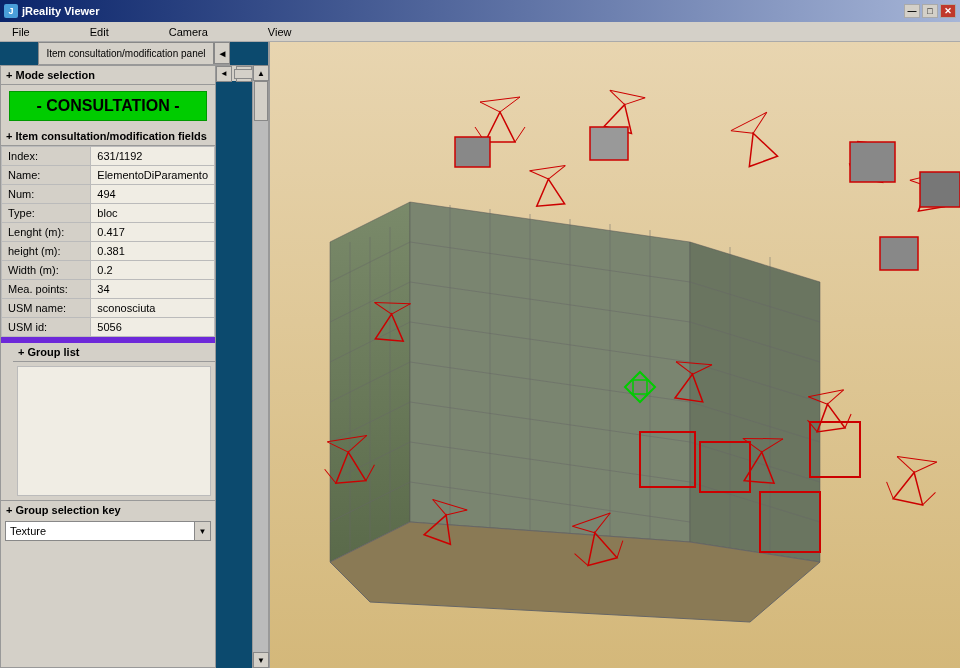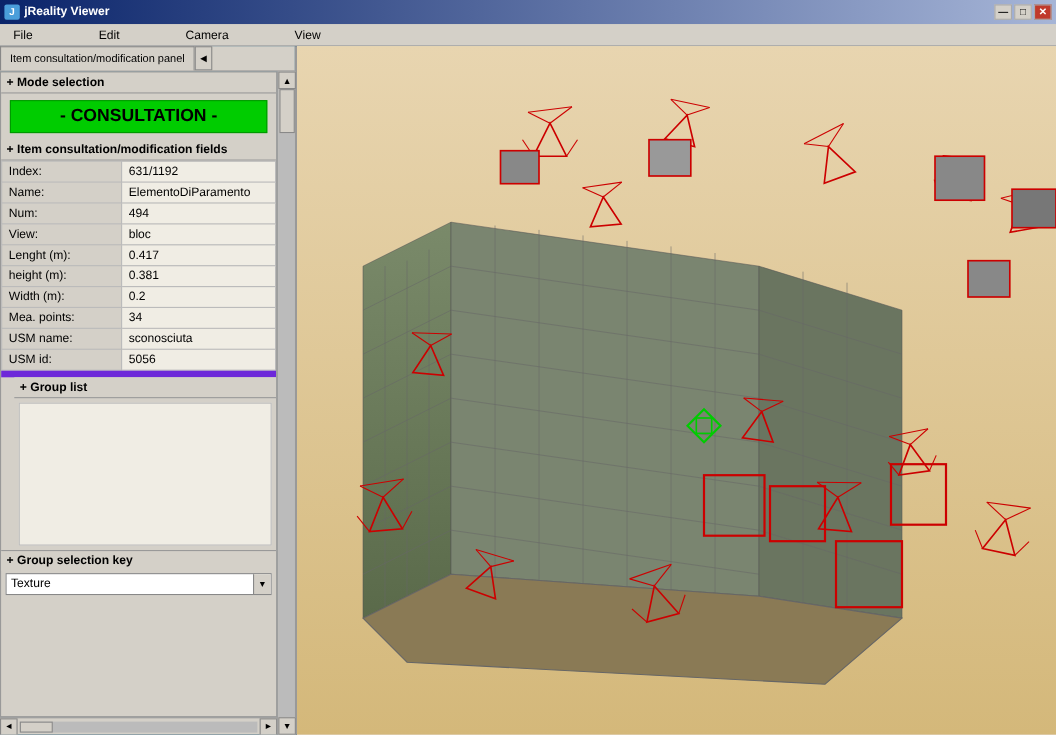--- a/index.html
+++ b/index.html
@@ -82,20 +82,21 @@
     }
 
     
     .left-panel {
       width: 270px;
       min-width: 270px;
       display: flex;
       flex-direction: column;
       background: #0c4a6e;
       border-right: 2px solid #999;
+      align-items: center;
     }
 
     
     .panel-tab-header {
       display: flex;
       align-items: center;
       background: #d4d0c8;
       border-bottom: 1px solid #999;
       height: 24px;
     }
@@ -302,21 +303,21 @@
     .panel-content {
       display: flex;
       flex-direction: row;
       height: 100%;
     }
 
     .panel-main {
       flex: 1;
       overflow: hidden;
       display: flex;
-      flex-direction: column;
+      flex-direction: row;
     }
   </style>
 </head>
 <body>
 
 <div class="title-bar">
   <div class="title-bar-left">
     <div class="title-bar-icon">
       <span>J</span>
     </div>
@@ -364,21 +365,21 @@
     </tr>
                 <tr>
       <td>Name:</td>
       <td>ElementoDiParamento</td>
     </tr>
                 <tr>
       <td>Num:</td>
       <td>494</td>
     </tr>
                 <tr>
-      <td>View:</td>
+      <td>Type:</td>
       <td>bloc</td>
     </tr>
                 <tr>
       <td>Lenght (m):</td>
       <td>0.417</td>
     </tr>
                 <tr>
       <td>height (m):</td>
       <td>0.381</td>
     </tr>

